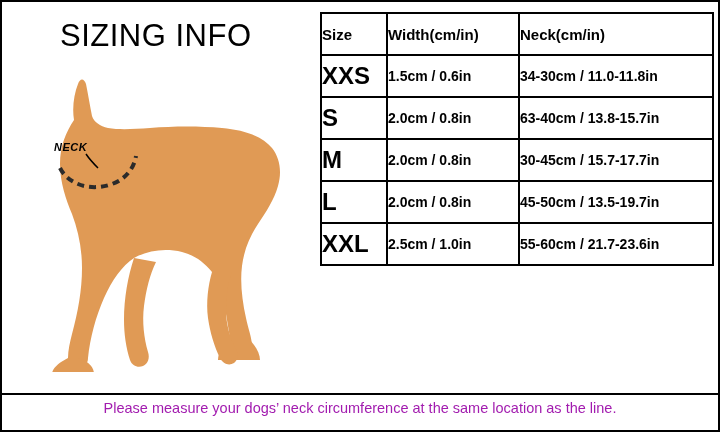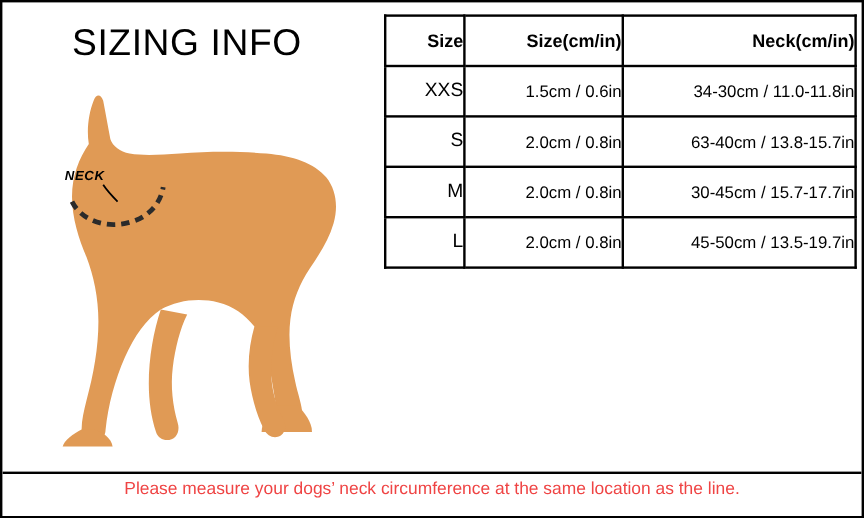--- a/index.html
+++ b/index.html
@@ -64,37 +64,37 @@
     position: absolute;
     left: 318px;
     top: 10px;
     width: 392px;
     border-collapse: collapse;
     table-layout: fixed;
   }
   #size-table th,
   #size-table td {
     border: 2px solid #000000;
-    text-align: right;
+    text-align: left;
     vertical-align: middle;
     padding: 0;
     height: 40px;
     font-family: "Liberation Sans", sans-serif;
   }
   #size-table th {
     font-size: 15px;
     font-weight: bold;
   }
   #size-table td.size-cell {
-    font-size: 16px;
-    font-weight: normal;
+    font-size: 24px;
+    font-weight: bold;
   }
   #size-table td.val-cell {
     font-size: 14px;
-    font-weight: normal;
+    font-weight: bold;
   }
   #size-table col.c0 { width: 66px; }
   #size-table col.c1 { width: 132px; }
   #size-table col.c2 { width: 194px; }
 
   
   #footer-rule {
     position: absolute;
     left: 0;
     top: 391px;
@@ -102,21 +102,21 @@
     height: 2px;
     background: #000000;
   }
   #footer-note {
     position: absolute;
     left: 0;
     top: 398px;
     width: 100%;
     text-align: center;
     font-size: 14.5px;
-    color: #ef4444;
+    color: #a21caf;
   }
 </style>
 </head>
 <body>
 
 <div id="page">
 
   <div id="left-panel">
     <div id="sizing-title">SIZING INFO</div>
 
@@ -178,21 +178,21 @@
 
   <table id="size-table">
     <colgroup>
         <col class="c0">
         <col class="c1">
         <col class="c2">
       </colgroup>
     <thead>
       <tr>
         <th>Size</th>
-        <th>Size(cm/in)</th>
+        <th>Width(cm/in)</th>
         <th>Neck(cm/in)</th>
       </tr>
     </thead>
     <tbody>
       <tr>
         <td class="size-cell">XXS</td>
         <td class="val-cell">1.5cm / 0.6in</td>
         <td class="val-cell">34-30cm / 11.0-11.8in</td>
       </tr>
       <tr>
@@ -203,19 +203,24 @@
       <tr>
         <td class="size-cell">M</td>
         <td class="val-cell">2.0cm / 0.8in</td>
         <td class="val-cell">30-45cm / 15.7-17.7in</td>
       </tr>
       <tr>
         <td class="size-cell">L</td>
         <td class="val-cell">2.0cm / 0.8in</td>
         <td class="val-cell">45-50cm / 13.5-19.7in</td>
       </tr>
+      <tr>
+        <td class="size-cell">XXL</td>
+        <td class="val-cell">2.5cm / 1.0in</td>
+        <td class="val-cell">55-60cm / 21.7-23.6in</td>
+      </tr>
     </tbody>
   </table>
 
   <div id="footer-rule"></div>
   <div id="footer-note">Please measure your dogs’  neck circumference at the same location as the line.</div>
 
 </div>
 
 </body></html>

